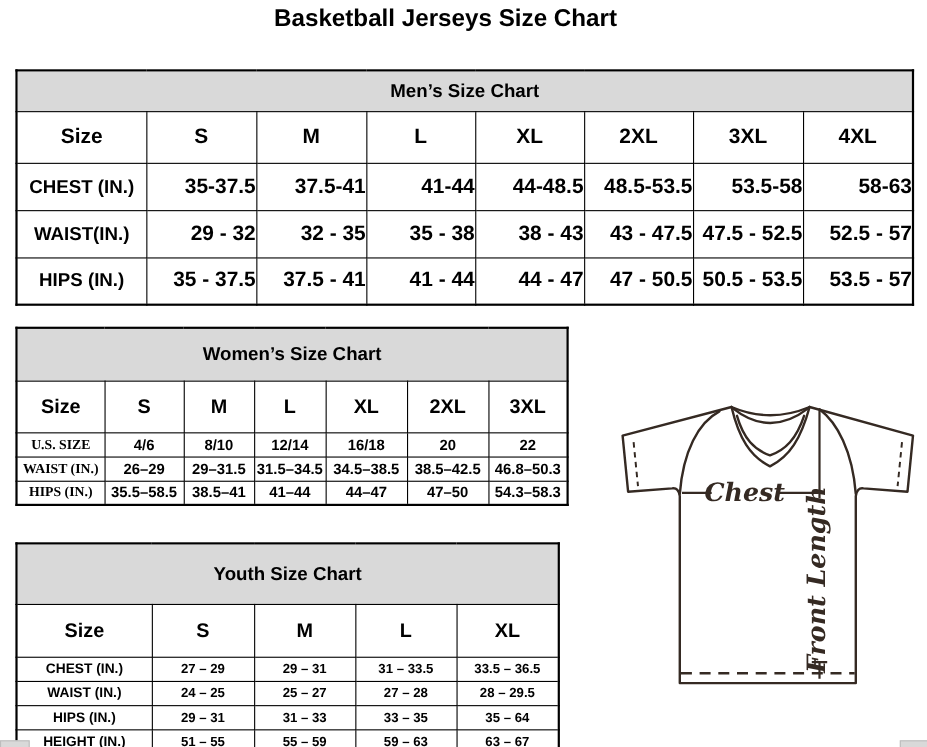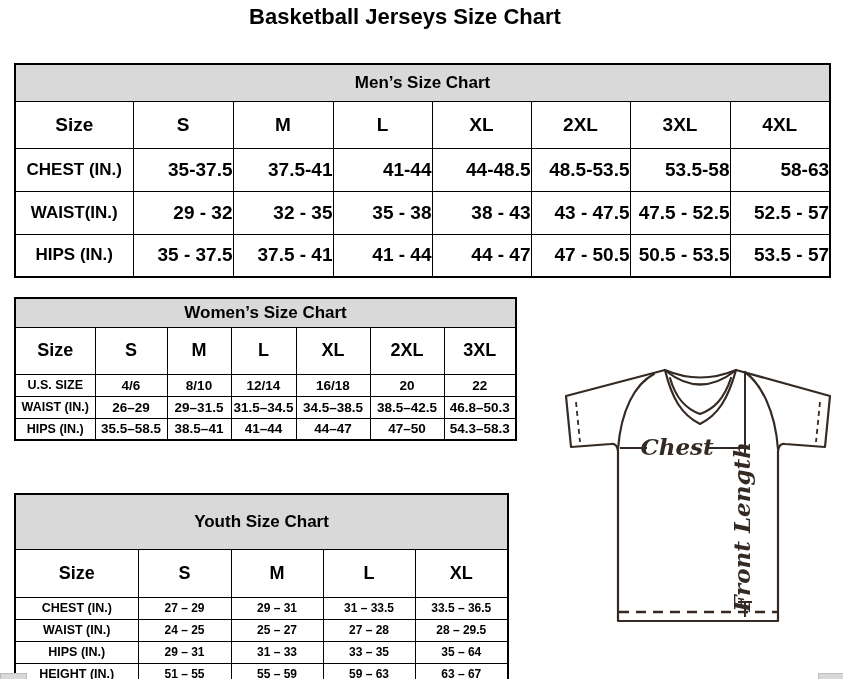--- a/index.html
+++ b/index.html
@@ -23,26 +23,26 @@
   
   table[data-table="men"]{left:14px;top:63px;width:815px;}
   table[data-table="men"] .caption-row{height:37px;border-radius:10px;}
   table[data-table="men"] .size-row{height:47px;}
   table[data-table="men"] .size-row th{font-size:19px;}
   table[data-table="men"] .data-row{height:43px;}
   table[data-table="men"] .data-row td{font-size:19px;text-align:right;}
   table[data-table="men"] .data-row th.row-label{font-size:17px;}
   
   table[data-table="women"]{left:14px;top:297px;width:501px;}
-  table[data-table="women"] .caption-row{height:29px;margin-top:28px;}
+  table[data-table="women"] .caption-row{height:48px;margin-top:28px;}
   table[data-table="women"] .size-row{height:47px;}
   table[data-table="women"] .size-row th{font-size:18px;}
   table[data-table="women"] .data-row{height:22px;}
   table[data-table="women"] .data-row td{font-size:13.5px;}
-  table[data-table="women"] .data-row th.row-label{font-size:12.5px;}
+  table[data-table="women"] .data-row th.row-label{font-size:12.5px;font-family:Liberation Serif, serif;}
   
   table[data-table="youth"]{left:14px;top:493px;width:493px;}
   table[data-table="youth"] .caption-row{height:55px;}
   table[data-table="youth"] .size-row{height:48px;}
   table[data-table="youth"] .size-row th{font-size:18px;}
   table[data-table="youth"] .data-row{height:22px;}
   table[data-table="youth"] .data-row td{font-size:12px;margin-top:27px;}
   table[data-table="youth"] .data-row th.row-label{font-size:12.5px;}
   
   .jersey{position:absolute;left:555px;top:355px;width:288px;height:324px;}

